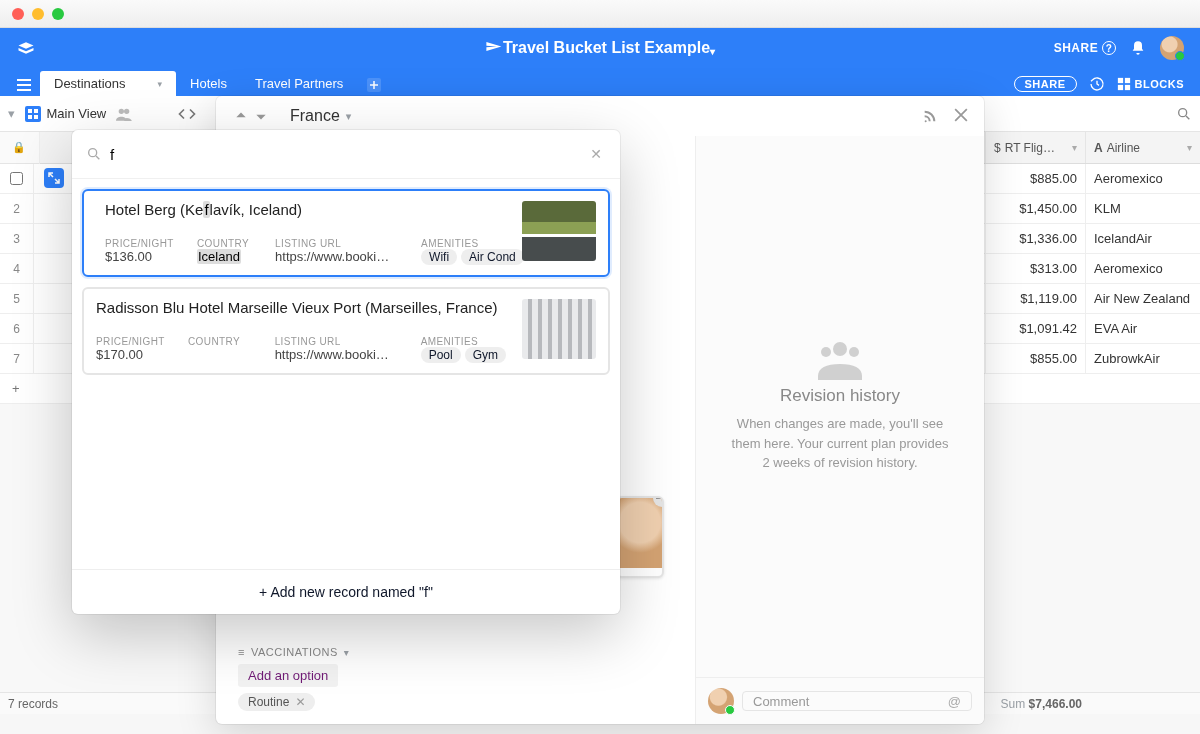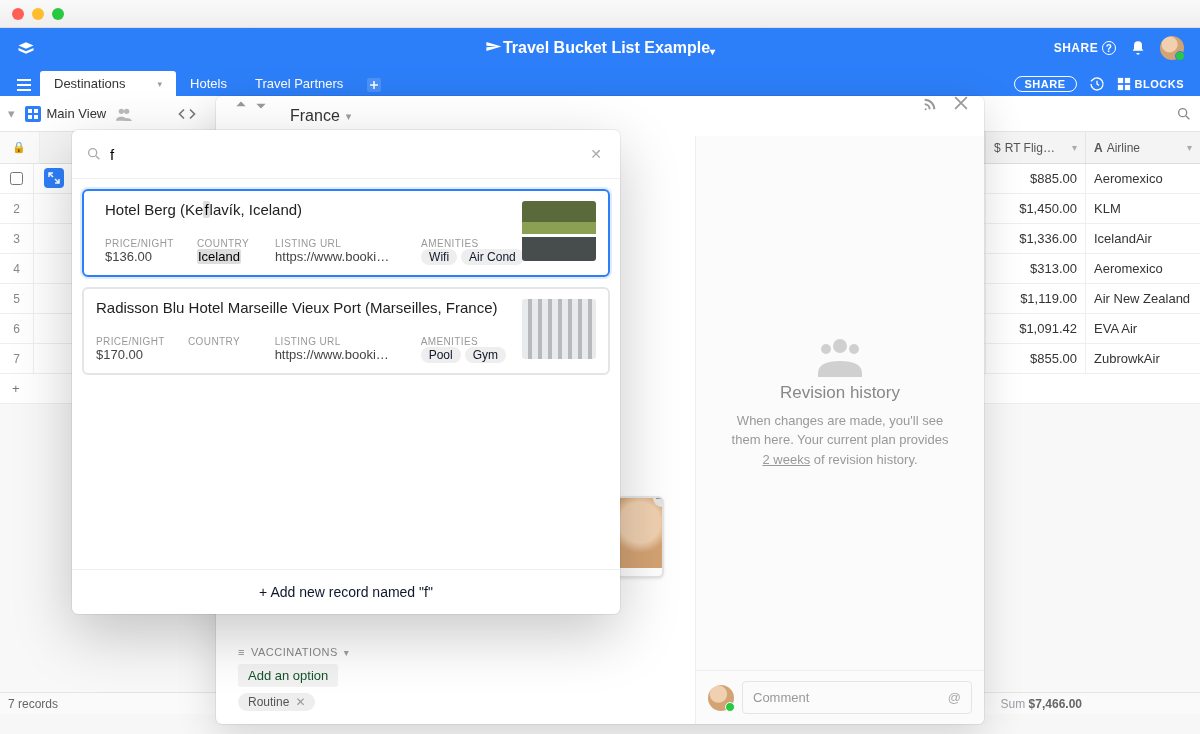--- a/index.html
+++ b/index.html
@@ -53,44 +53,44 @@
 .grid-row .rspacer{flex:0 0 951px;}
 .grid-row .rt{width:100px;border-left:1px solid #eee;display:flex;align-items:center;justify-content:flex-end;padding-right:8px;font-variant-numeric:tabular-nums;}
 .grid-row .air{width:115px;border-left:1px solid #eee;display:flex;align-items:center;padding-left:8px;}
 .grid-add{height:30px;display:flex;align-items:center;padding-left:12px;color:#777;border-bottom:1px solid #eee;background:#fff;}
 .grid-footer{position:absolute;left:0;right:0;bottom:0;height:22px;background:#fafafa;border-top:1px solid #e5e5e5;display:flex;align-items:center;padding:0 8px;font-size:12px;color:#666;}
 .grid-footer .sum{margin-left:auto;margin-right:110px;}
 .leftbar{position:absolute;left:0;top:0;width:40px;background:#fafafa;border-right:1px solid #eee;}
 .leftbar .lock{height:32px;display:flex;align-items:center;justify-content:center;border-bottom:1px solid #e5e5e5;color:#aaa;font-size:11px;}
 .expand-btn{position:absolute;left:44px;top:36px;width:20px;height:20px;border-radius:4px;background:#2d7ff9;display:flex;align-items:center;justify-content:center;}
 .record-panel{position:absolute;left:216px;top:96px;width:768px;height:628px;background:#fff;border-radius:6px;box-shadow:0 10px 40px rgba(0,0,0,.15),0 0 0 1px rgba(0,0,0,.06);display:flex;flex-direction:column;overflow:hidden;}
-.panel-head{height:40px;display:flex;padding:0 16px;gap:10px;}
+.panel-head{height:40px;display:flex;align-items:center;padding:0 16px;gap:10px;}
 .panel-head .nav-arrows{display:flex;gap:2px;color:#777;}
 .panel-head .nav-arrows span{cursor:pointer;padding:2px;}
 .panel-head .rec-title{font-size:16px;font-weight:400;color:#333;margin-left:10px;display:flex;align-items:center;gap:6px;}
 .panel-head .rec-actions{margin-left:auto;display:flex;gap:16px;color:#888;}
 .panel-body{flex:1;display:flex;overflow:hidden;}
 .panel-main{flex:0 0 480px;border-right:1px solid #eee;padding:8px 22px 12px;overflow:auto;min-height:0;}
 .panel-side{flex:1;display:flex;flex-direction:column;background:#fbfbfb;}
 .rev-empty{flex:1;display:flex;flex-direction:column;align-items:center;justify-content:center;text-align:center;padding:20px;}
 .rev-empty .ppl-icon{font-size:44px;color:#cfcfcf;margin-bottom:6px;}
 .rev-empty h3{font-size:17px;font-weight:400;color:#888;}
 .rev-empty p{font-size:13px;color:#999;margin-top:8px;line-height:1.5;max-width:220px;}
-.rev-empty p .ul{text-decoration:underline;margin-top:43px;}
+.rev-empty p .ul{margin-top:43px;}
 .comment-bar{border-top:1px solid #eee;padding:10px 12px;display:flex;align-items:center;gap:8px;}
 .comment-bar .cavatar{width:26px;height:26px;border-radius:50%;background:#d4a373;position:relative;background-image:radial-gradient(circle at 40% 35%, #f0d0b0 35%, #d4a373 40%);}
 .comment-bar .cavatar::after{content:"";position:absolute;right:-1px;bottom:-1px;width:8px;height:8px;background:#28c940;border-radius:50%;border:1.5px solid #fbfbfb;}
-.comment-input{flex:1;height:33px;border:1px solid #e5e5e5;border-radius:4px;padding:0 10px;font-size:13px;color:#999;display:flex;align-items:center;justify-content:space-between;}
+.comment-input{flex:1;height:20px;border:1px solid #e5e5e5;border-radius:4px;padding:0 10px;font-size:13px;color:#999;display:flex;align-items:center;justify-content:space-between;}
 .comment-input .at{color:#aaa;}
 
 
 .field-label{font-size:11px;letter-spacing:.5px;color:#888;text-transform:uppercase;display:flex;align-items:center;gap:6px;margin-top:14px;}
 .chip{display:inline-flex;align-items:center;gap:6px;background:#eee;border-radius:10px;padding:2px 10px;font-size:12px;color:#555;margin-top:6px;margin-right:6px;}
 .chip .x{color:#999;cursor:pointer;}
-.add-option{display:inline-block;padding:4px 10px;background:#f2f2f2;border-radius:3px;font-size:13px;color:#14532d;margin-top:6px;}
+.add-option{display:inline-block;padding:4px 10px;background:#f2f2f2;border-radius:3px;font-size:13px;color:#701a75;margin-top:6px;}
 
 .person-card{position:absolute;left:616px;top:496px;width:48px;height:82px;border:2px solid #e5e5e5;border-radius:6px;background:#fff;box-shadow:0 1px 3px rgba(0,0,0,.1);overflow:hidden;}
 .person-card .face{width:100%;height:70px;background:radial-gradient(circle at 50% 35%, #f0d0b0 40%, #d4a373 60%);}
 .person-card .remove{position:absolute;top:-9px;right:-9px;width:18px;height:18px;border-radius:50%;background:#e5e5e5;color:#888;display:flex;align-items:center;justify-content:center;font-size:12px;}
 
 
 .picker{position:absolute;left:72px;top:130px;width:548px;height:484px;background:#fff;border-radius:6px;box-shadow:0 20px 60px rgba(0,0,0,.22),0 0 0 1px rgba(0,0,0,.06);display:flex;flex-direction:column;z-index:50;}
 .picker-search{display:flex;align-items:center;padding:12px 14px;border-bottom:1px solid rgba(0,0,0,.06);}
 .picker-search .sicon{color:#aaa;margin-right:8px;}
 .picker-search input{border:none;outline:none;font-size:15px;flex:1;}

